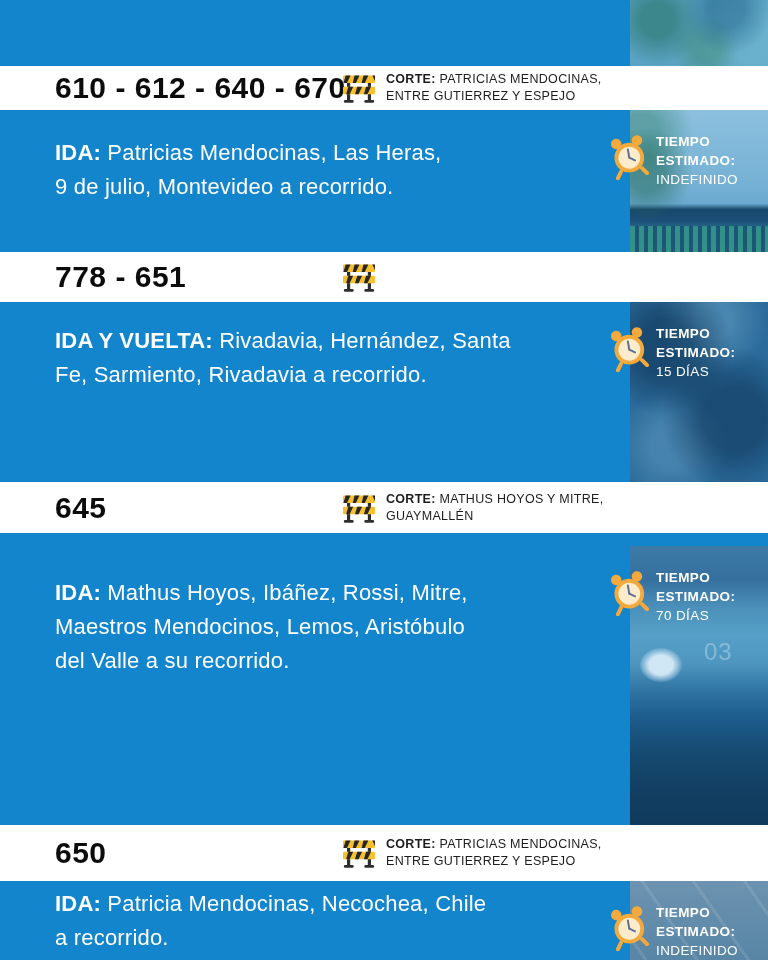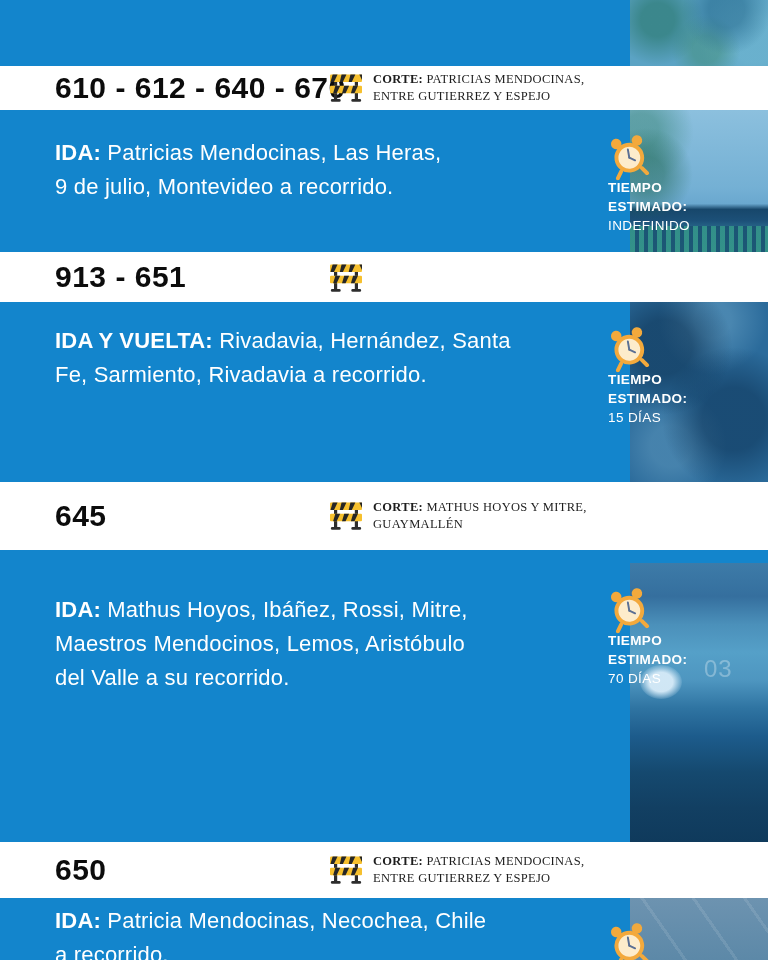--- a/index.html
+++ b/index.html
@@ -5,35 +5,35 @@
   html,body{margin:0;padding:0;}
   body{font-family:"Liberation Sans",sans-serif;background:#e8e8e8;}
   .page{
     position:relative;width:768px;height:960px;margin:0 auto;
     background:#1385cc;overflow:hidden;
   }
   .row{position:relative;width:768px;}
   .h-top{height:66px}
   .h-w1{height:44px}.h-b1{height:142px}
   .h-w2{height:50px}.h-b2{height:180px}
-  .h-w3{height:68px}.h-b3{height:279px}
+  .h-w3{height:51px}.h-b3{height:279px}
   .h-w4{height:56px}.h-b4{height:132px}
   .white{background:#ffffff;display:flex;align-items:center;}
   .blue{background:#1385cc;}
 
   
   .routes{
     padding-left:55px;font-size:30px;font-weight:700;color:#0c0c0c;
     letter-spacing:0.5px;white-space:nowrap;
   }
 
   
   .corte{
-    position:absolute;left:328px;top:50%;transform:translateY(-50%);
-    display:flex;align-items:flex-start;gap:9px;font-family:Liberation Serif, serif;
+    position:absolute;left:341px;top:50%;transform:translateY(-50%);
+    display:flex;align-items:center;gap:9px;
   }
   .corte-text{
     width:268px;font-size:12.5px;line-height:17px;color:#1d1d1d;
     letter-spacing:0.3px;font-weight:400;
   }
   .corte-text b{font-weight:700;}
   .corte-text span{white-space:pre-line;}
 
   
   .desc{position:relative;z-index:2;padding:26px 0 0 55px;max-width:560px;}
@@ -92,21 +92,21 @@
   }
   .photo-road{
     background:
       repeating-linear-gradient(55deg, rgba(255,255,255,0.10) 0 3px, rgba(255,255,255,0) 3px 42px),
       linear-gradient(180deg,#6d93b0 0%,#5d89a8 45%,#4f7da0 100%);
   }
 
   
   .tiempo{
     position:absolute;right:0;top:22px;width:160px;z-index:3;
-    display:flex;align-items:flex-start;flex-direction:column;
+    display:flex;align-items:flex-start;
   }
   .clock{flex:0 0 auto;margin:2px 6px 0 0;transform:rotate(-10deg);}
   .tiempo-text{
     width:104px;font-size:13.5px;line-height:19px;color:#ffffff;
     letter-spacing:0.4px;
   }
   .tiempo-text b{font-weight:700;display:inline;}
   .tiempo-text span{display:block;font-weight:400;}
 </style>
 </head>
@@ -165,21 +165,21 @@
         <line x1="24" y1="27" x2="30" y2="31" stroke="#5a6f94" stroke-width="2.2" stroke-linecap="round"></line>
       </svg>
       <div class="tiempo-text">
         <b>TIEMPO ESTIMADO:</b>
         <span>INDEFINIDO</span>
       </div>
     </div>
   </div>
 
   <div class="row white h-w2">
-    <div class="routes">913 - 651</div>
+    <div class="routes">778 - 651</div>
     <div class="corte">
       <svg class="barrier" width="36" height="32" viewBox="0 0 40 36">
         <rect x="6.5" y="8" width="3.6" height="24" fill="#2d2d2d"></rect>
         <rect x="29.9" y="8" width="3.6" height="24" fill="#2d2d2d"></rect>
         <rect x="3" y="31.5" width="11" height="3.2" rx="1.4" fill="#2d2d2d"></rect>
         <rect x="26" y="31.5" width="11" height="3.2" rx="1.4" fill="#2d2d2d"></rect>
         <g>
           <rect x="2" y="4" width="36" height="8.5" rx="1.2" fill="#f6c02e"></rect>
           <path d="M5 4 h5.5 l-4 8.5 H2.5 z" fill="#262626"></path>
           <path d="M15 4 h5.5 l-4 8.5 H13 z" fill="#262626"></path>

